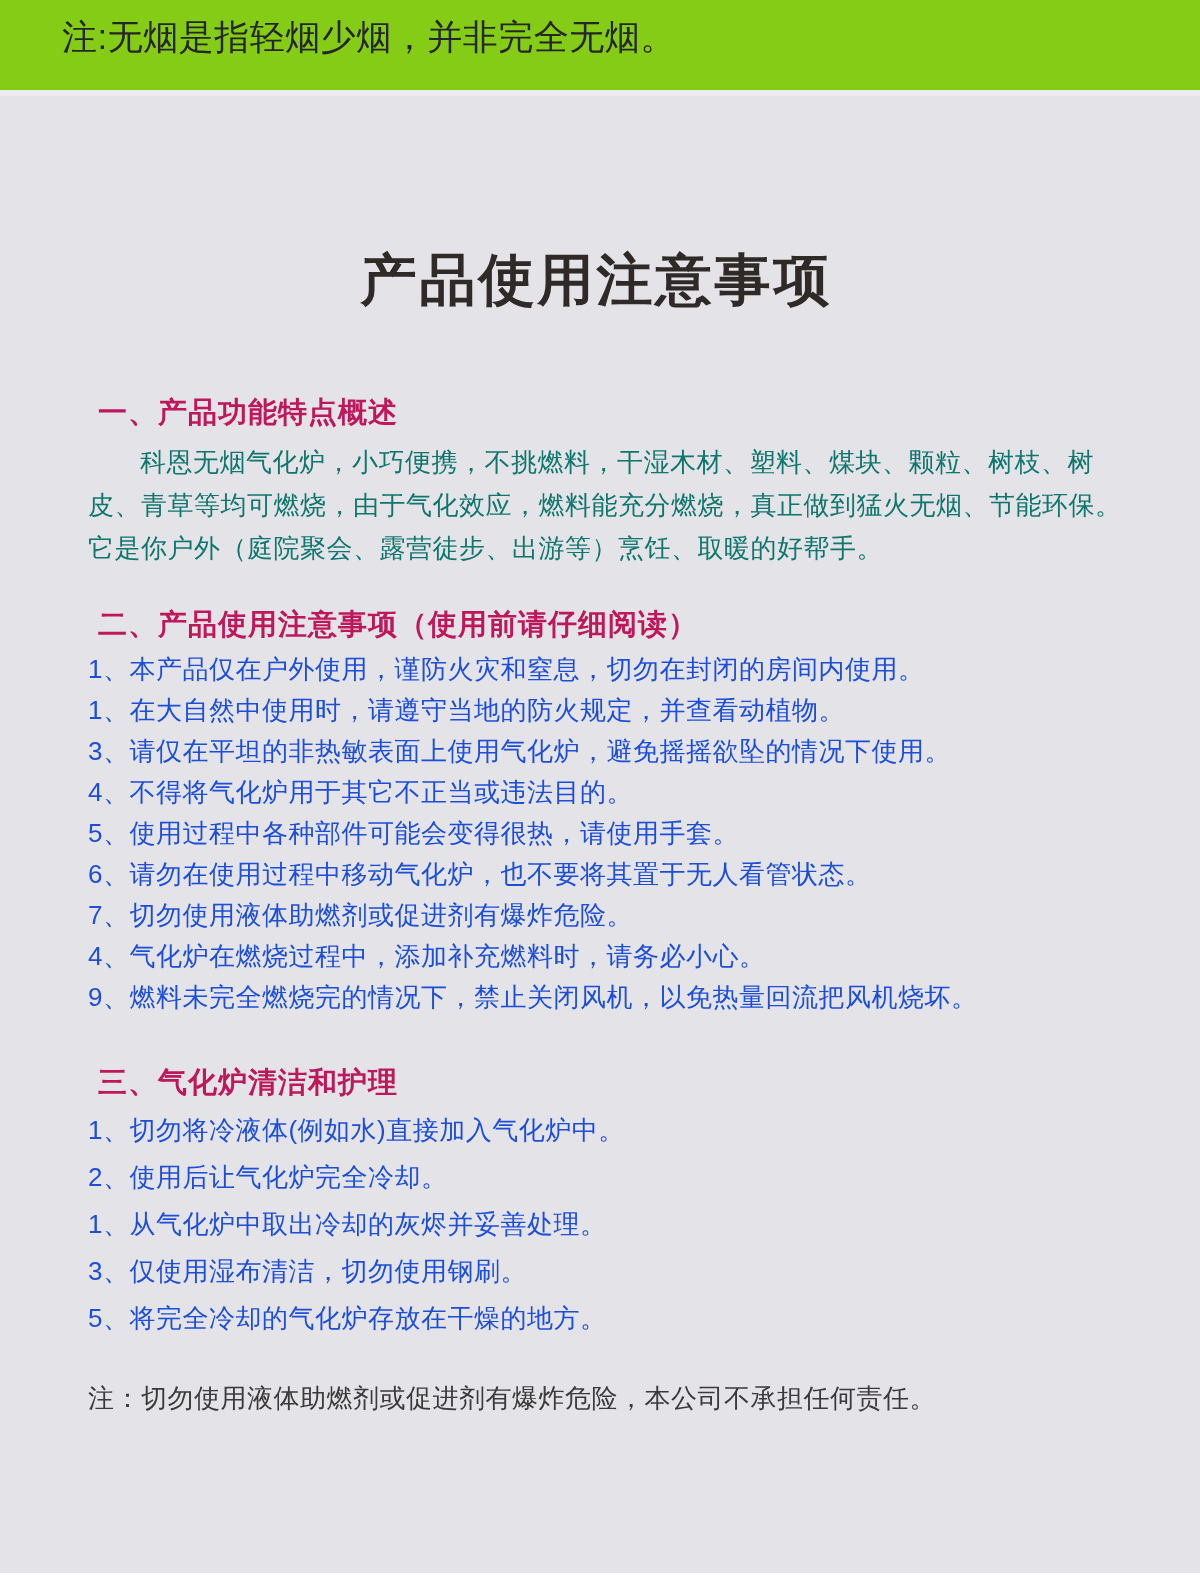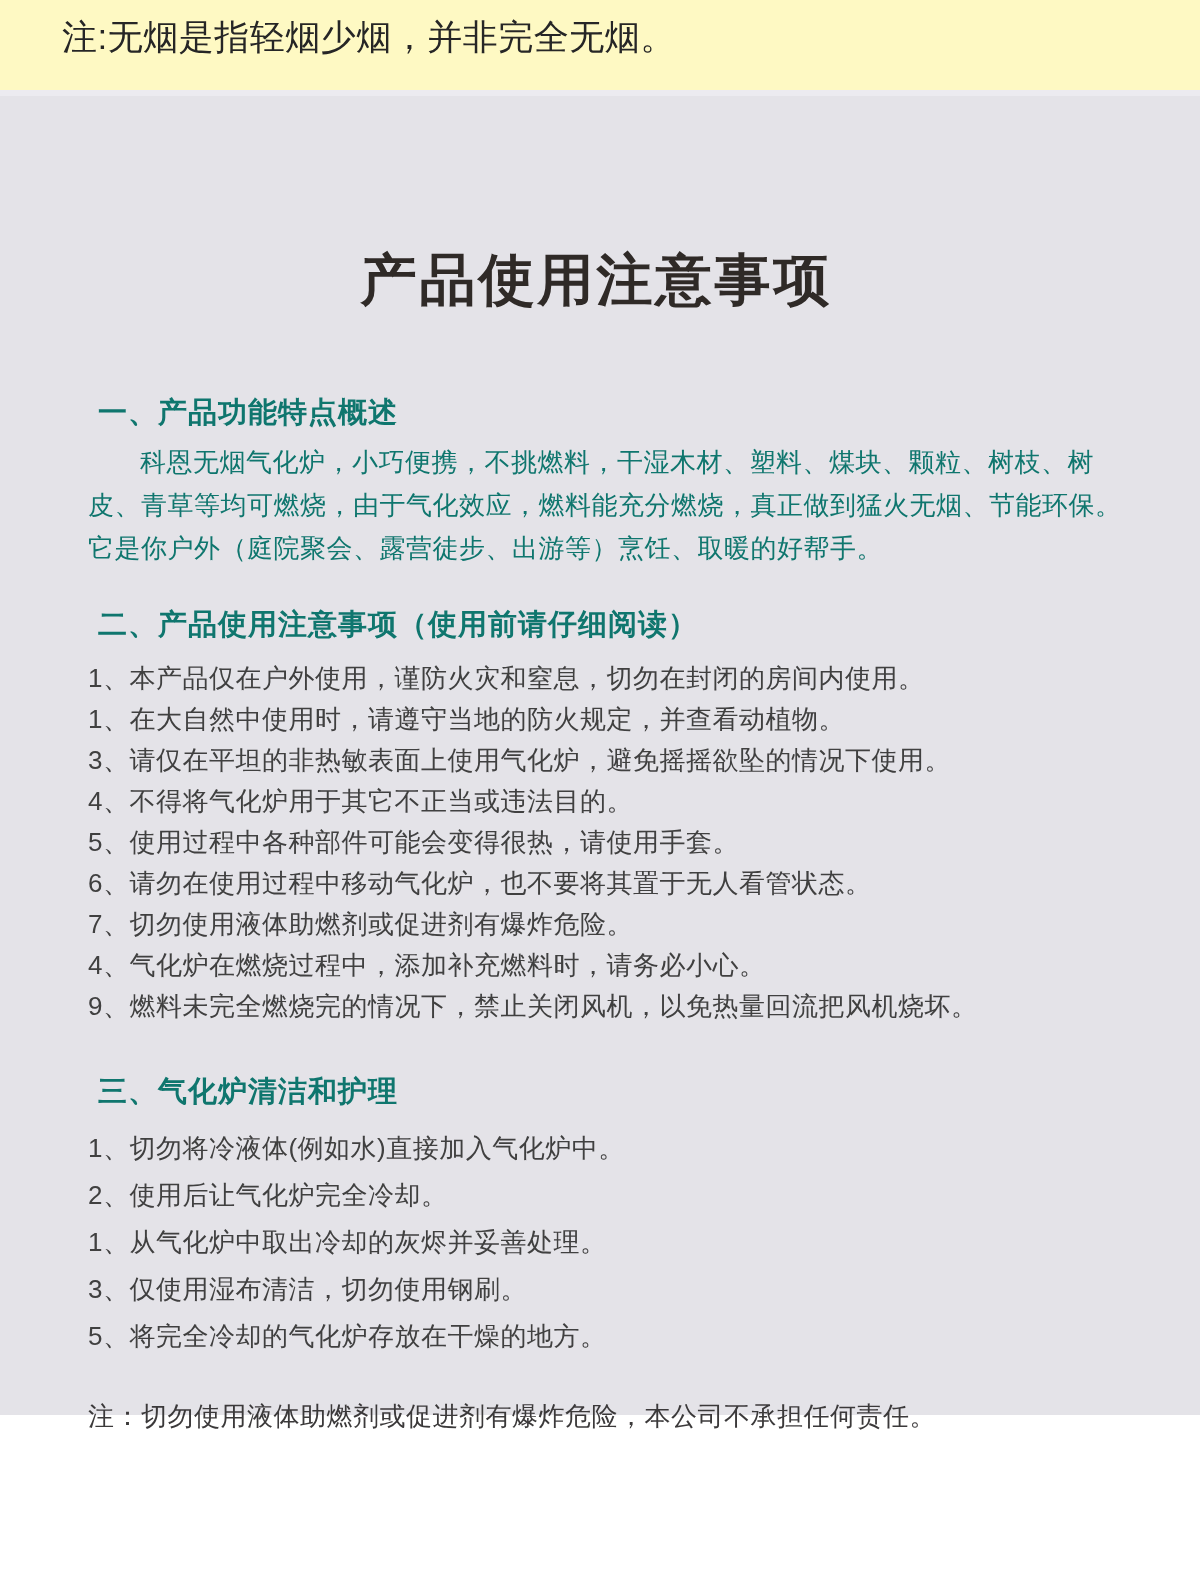--- a/index.html
+++ b/index.html
@@ -15,68 +15,68 @@
     background: #ffffff;
   }
   .top-note {
     height: 90px;
     box-sizing: border-box;
     padding: 14px 20px 0 62px;
     font-size: 35px;
     font-weight: 400;
     color: #262626;
     letter-spacing: 0.5px;
-    background: #fef9c3;
+    background: #84cc16;
     white-space: nowrap;
   }
   .panel {
     background: #e4e3e8;
     border-top: 6px solid #ecebf0;
-    height: 1325px;
+    height: 1483px;
     box-sizing: border-box;
     padding: 0 95px 0 88px;
   }
   .title {
     margin: 0;
     padding-top: 152px;
     text-align: center;
     font-size: 56px;
     line-height: 64px;
     font-weight: bold;
     color: #2f2a27;
     letter-spacing: 3px;
   }
   section { margin: 0; }
   h2 {
     font-size: 29px;
     line-height: 33px;
     font-weight: bold;
-    color: #0f766e;
+    color: #be185d;
     margin: 0 0 0 10px;
     letter-spacing: 1px;
     white-space: nowrap;
   }
   .sec1 h2 { margin-top: 84px; }
   .para {
     margin-top: 12px;
     font-size: 26px;
     line-height: 43px;
     color: #0f766e;
     letter-spacing: 0.5px;
   }
   .para-line { white-space: nowrap; }
   .para-line:first-child { text-indent: 2em; }
   .sec2 h2 { margin-top: 38px; }
   .sec3 h2 { margin-top: 48px; }
   .plain-list {
     list-style: none;
-    margin: 17px 0 0 0;
+    margin: 8px 0 0 0;
     padding: 0;
     font-size: 26px;
-    color: #404040;
+    color: #1d4ed8;
     letter-spacing: 0.5px;
   }
   .plain-list li { white-space: nowrap; }
   .sec2 .plain-list li { line-height: 41px; }
   .sec3 .plain-list li { line-height: 47px; }
   .footer-note {
     margin-top: 36px;
     font-size: 26px;
     line-height: 40px;
     color: #3b393a;

